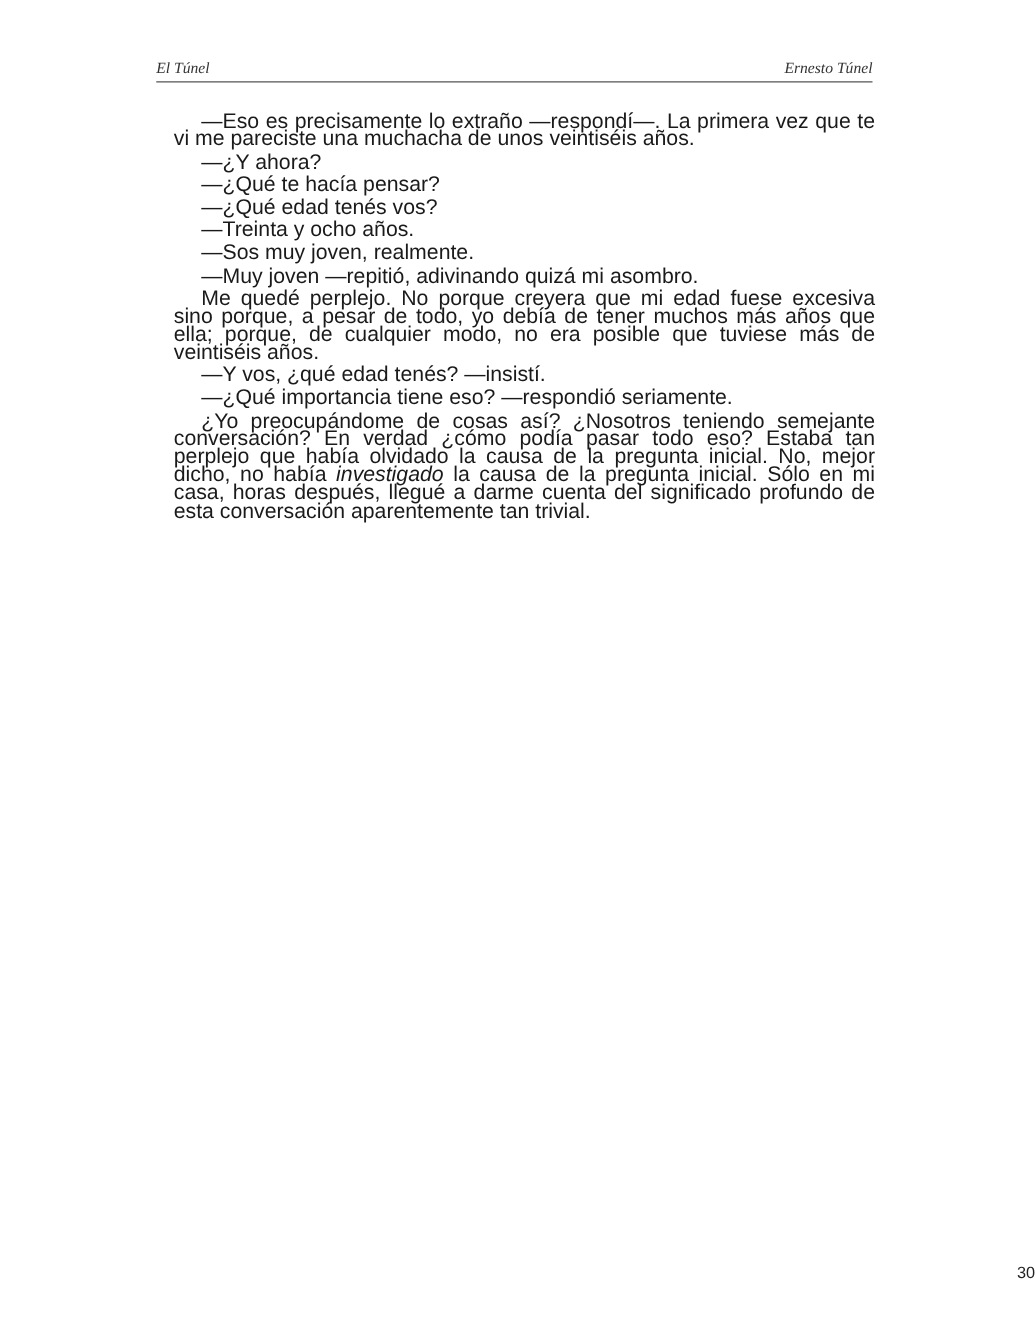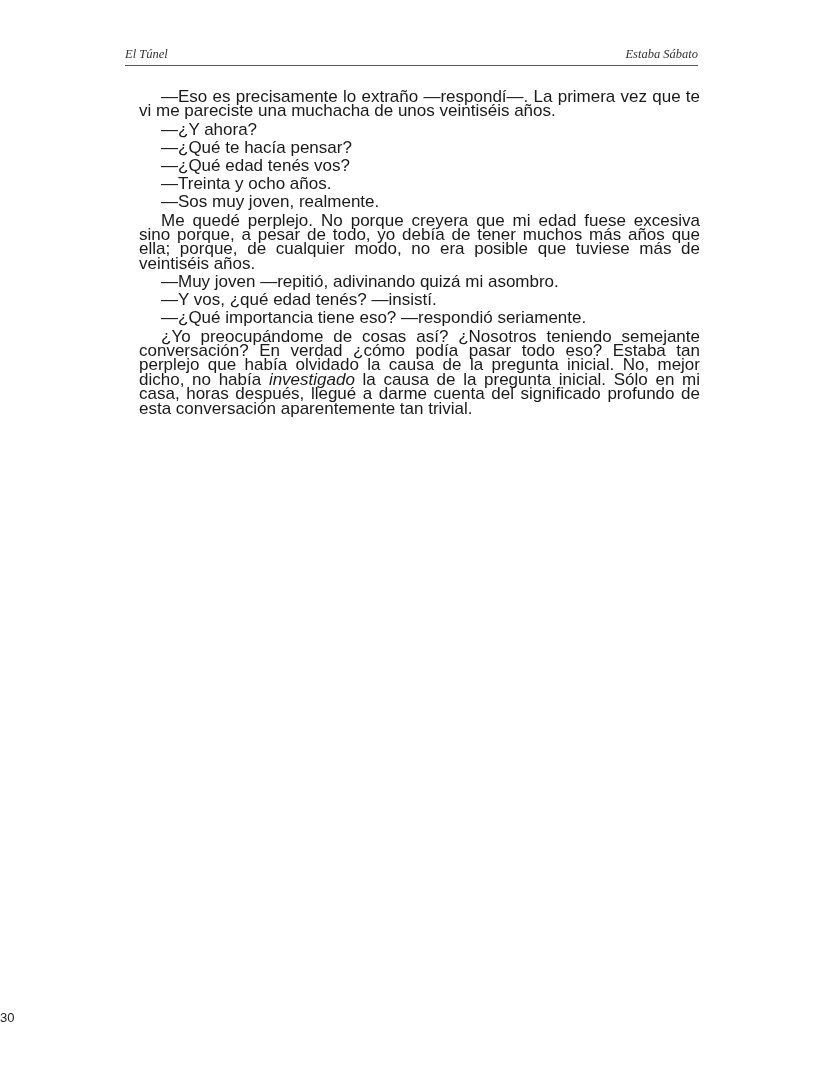--- a/index.html
+++ b/index.html
@@ -42,41 +42,41 @@
       margin: 0 0 3.8px 0;
       text-indent: 22px;
       text-align: justify;
     }
     .content p em { }
     .page-number {
       position: absolute;
       left: 0;
       width: 828px;
       top: 1010px;
-      text-align: left;
+      text-align: right;
       font-family: "Liberation Sans", "DejaVu Sans", sans-serif;
       font-size: 13px;
       color: #222;
     }
   </style>
 </head>
 <body>
 
 <div class="header">
   <span class="left">El Túnel</span>
-  <span class="right">Estaba Sábato</span>
+  <span class="right">Ernesto Túnel</span>
 </div>
 
 <div class="content">
   <p>—Eso es precisamente lo extraño —respondí—. La primera vez que te vi me pareciste una muchacha de unos veintiséis años.</p>
   <p>—¿Y ahora?</p>
   <p>—¿Qué te hacía pensar?</p>
   <p>—¿Qué edad tenés vos?</p>
   <p>—Treinta y ocho años.</p>
   <p>—Sos muy joven, realmente.</p>
+  <p>—Muy joven —repitió, adivinando quizá mi asombro.</p>
   <p>Me quedé perplejo. No porque creyera que mi edad fuese excesiva sino porque, a pesar de todo, yo debía de tener muchos más años que ella; porque, de cualquier modo, no era posible que tuviese más de veintiséis años.</p>
-  <p>—Muy joven —repitió, adivinando quizá mi asombro.</p>
   <p>—Y vos, ¿qué edad tenés? —insistí.</p>
   <p>—¿Qué importancia tiene eso? —respondió seriamente.</p>
   <p><span>¿Yo preocupándome de cosas así? ¿Nosotros teniendo semejante conversación? En verdad ¿cómo podía pasar todo eso? Estaba tan perplejo que había olvidado la causa de la pregunta inicial. No, mejor dicho, no había </span><em>investigado</em><span> la causa de la pregunta inicial. Sólo en mi casa, horas después, llegué a darme cuenta del significado profundo de esta conversación aparentemente tan trivial.</span></p>
 </div>
 
 <div class="page-number">30</div>
 
 </body></html>

